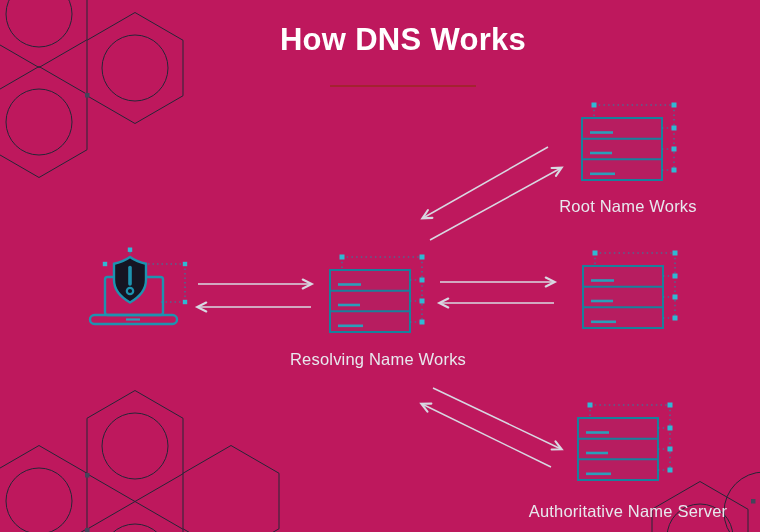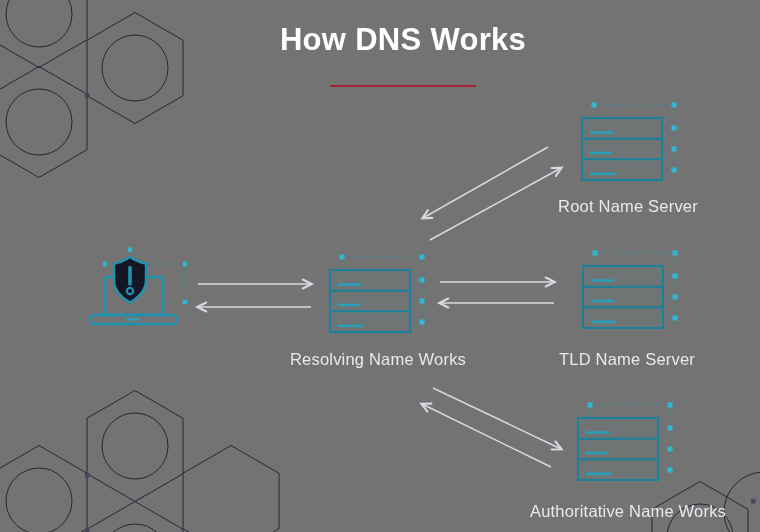--- a/index.html
+++ b/index.html
@@ -1,19 +1,19 @@
 <!DOCTYPE html>
 <html><head>
 <meta charset="utf-8">
 <style>
   html,body{margin:0;padding:0;background:#0d0d16;}
   .canvas{
     position:relative;
     width:760px;height:532px;
-    background:#737373;
+    background:#be185d;
     overflow:hidden;
     font-family:"Liberation Sans", sans-serif;
   }
   .layer{position:absolute;left:0;top:0;width:760px;height:532px;}
   .title{
     position:absolute;left:403px;top:22px;
     transform:translateX(-50%);
     margin:0;
     font-size:31px;font-weight:700;letter-spacing:.3px;
     color:#ffffff;white-space:nowrap;
@@ -146,25 +146,24 @@
   </svg>
 
   <svg class="icon" style="left:328px;top:252px" width="100" height="88" viewBox="0 0 100 88">
     <use href="#server-icon"></use>
   </svg>
   <div class="node-label" style="left:378px;top:350px">Resolving Name Works</div>
 
   <svg class="icon" style="left:580px;top:100px" width="100" height="88" viewBox="0 0 100 88">
     <use href="#server-icon"></use>
   </svg>
-  <div class="node-label" style="left:628px;top:197px">Root Name Server</div>
+  <div class="node-label" style="left:628px;top:197px">Root Name Works</div>
 
   <svg class="icon" style="left:581px;top:248px" width="100" height="88" viewBox="0 0 100 88">
     <use href="#server-icon"></use>
   </svg>
-  <div class="node-label" style="left:627px;top:350px">TLD Name Server</div>
 
   <svg class="icon" style="left:576px;top:400px" width="100" height="88" viewBox="0 0 100 88">
     <use href="#server-icon"></use>
   </svg>
-  <div class="node-label" style="left:628px;top:502px">Authoritative Name Works</div>
+  <div class="node-label" style="left:628px;top:502px">Authoritative Name Server</div>
 
 </div>
 
 </body></html>

